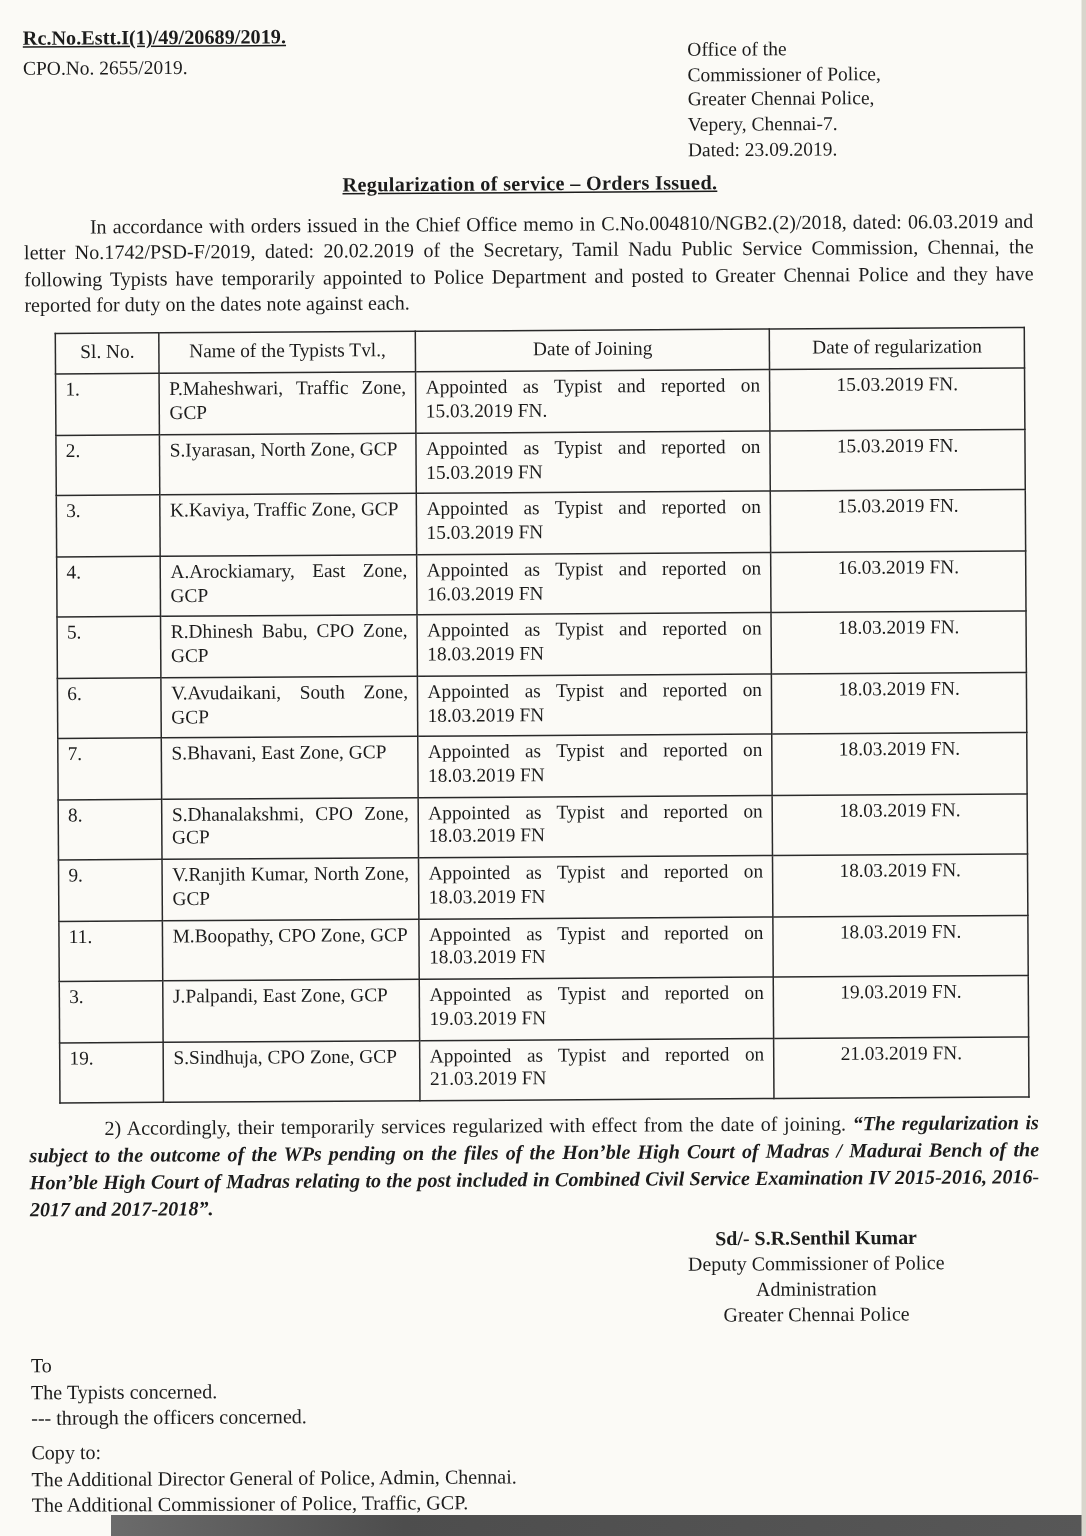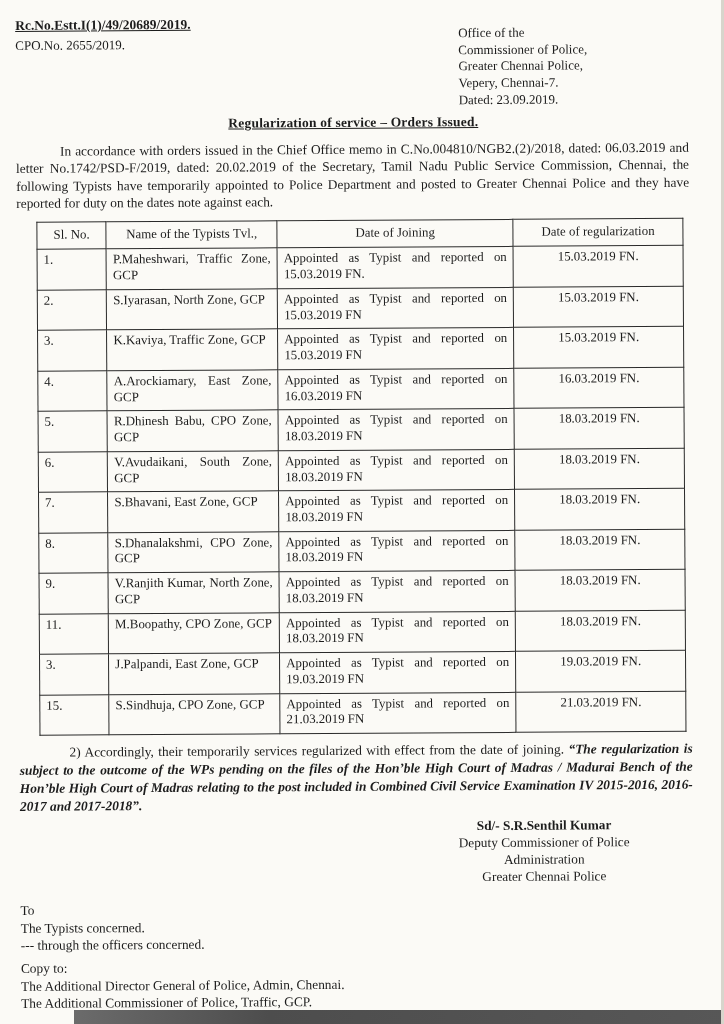--- a/index.html
+++ b/index.html
@@ -140,21 +140,21 @@
             <td class="col-joining">Appointed as Typist and reported on 18.03.2019 FN</td>
             <td class="col-regularization">18.03.2019 FN.</td>
           </tr>
           <tr>
             <td class="col-sl">3.</td>
             <td class="col-name">J.Palpandi, East Zone, GCP</td>
             <td class="col-joining">Appointed as Typist and reported on 19.03.2019 FN</td>
             <td class="col-regularization">19.03.2019 FN.</td>
           </tr>
           <tr>
-            <td class="col-sl">15.</td>
+            <td class="col-sl">19.</td>
             <td class="col-name">S.Sindhuja, CPO Zone, GCP</td>
             <td class="col-joining">Appointed as Typist and reported on 21.03.2019 FN</td>
             <td class="col-regularization">21.03.2019 FN.</td>
           </tr>
         </tbody>
     </table>
 
     <p class="para2">
       <span>2) Accordingly, their temporarily services regularized with effect from the date of joining. </span><span class="quoted">“The regularization is subject to the outcome of the WPs pending on the files of the Hon’ble High Court of Madras / Madurai Bench of the Hon’ble High Court of Madras relating to the post included in Combined Civil Service Examination IV 2015-2016, 2016-2017 and  2017-2018”.</span>
     </p>

